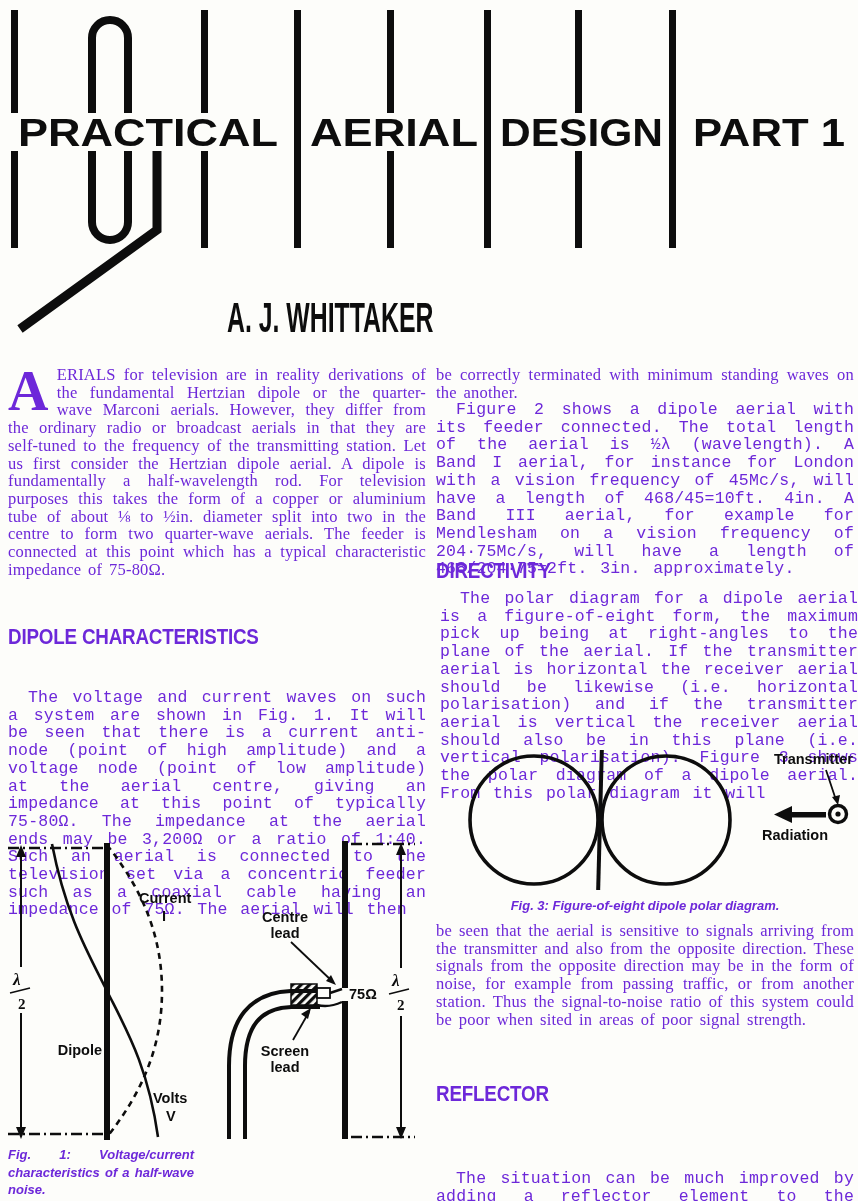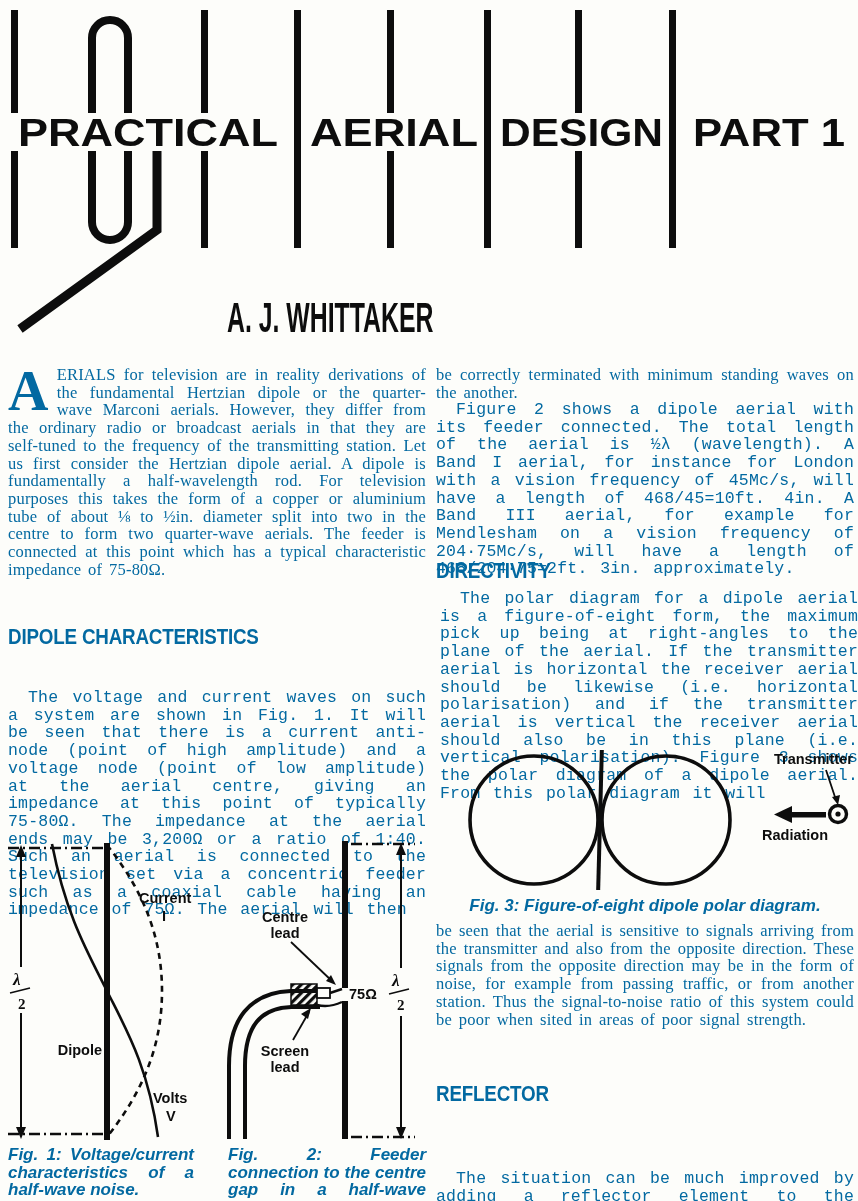--- a/index.html
+++ b/index.html
@@ -1,38 +1,38 @@
 <!DOCTYPE html>
 <html><head>
 <meta charset="utf-8">
 <style>
   html,body { margin:0; padding:0; background:#888; }
   .page {
     position:relative; width:858px; height:1201px; margin:0 auto;
-    background:#fdfdfa; color:#0369a1; overflow:hidden;
+    background:#fdfdfa; color:#6d28d9; overflow:hidden;
     font-family:"Liberation Serif", serif;
   }
   .abs { position:absolute; }
   p.body {
     margin:0; font-size:16.5px; line-height:17.7px;
     text-align:justify; letter-spacing:0.2px; word-spacing:2.5px;
   }
   p.indent { text-indent:20px;font-family:Liberation Mono, monospace; }
   .dropcap {
     float:left; font-size:56px; line-height:45px;
     padding:3px 8px 0 0; font-weight:bold;
   }
   h2.heading {
     margin:0; font-family:"Liberation Sans", sans-serif; font-weight:bold;
     font-size:20px; letter-spacing:-0.2px; white-space:nowrap;
     transform:scale(0.94,1.1); transform-origin:left bottom;
   }
   .caption {
     font-family:"Liberation Sans", sans-serif; font-weight:bold; font-style:italic;
-    font-size:17px; line-height:17.5px; text-align:justify;
+    font-size:13px; line-height:17.5px; text-align:justify;
   }
   .caption.center { text-align:center; }
   svg text {
     font-family:"Liberation Sans", sans-serif; font-weight:bold;
     fill:#0d0d0d;
   }
   svg .serifnum { font-family:"Liberation Serif", serif; font-weight:bold; }
 </style>
 </head>
 <body>
@@ -153,21 +153,20 @@
     <line x1="68" y1="202" x2="84" y2="174" stroke="#0d0d0d" stroke-width="1.8"></line>
     <polygon points="86,170 76,176 83,181" fill="#0d0d0d"></polygon>
 
     <rect x="160" y="130" width="32" height="48" fill="#fdfdfa"></rect>
     <text class="serifnum" x="167" y="148" font-size="17" font-style="italic">λ</text>
     <line x1="164" y1="156" x2="184" y2="151" stroke="#0d0d0d" stroke-width="1.5"></line>
     <text class="serifnum" x="172" y="172" font-size="15">2</text>
   </svg>
 
   <div class="caption abs" style="left:8px; top:1146px; width:186px">Fig. 1: Voltage/current characteristics of a half-wave noise.</div>
-  <div class="caption abs" style="left:228px; top:1146px; width:198px">Fig. 2: Feeder connection to the centre gap in a half-wave dipole.</div>
 
   <div class="abs" style="left:436px; top:366px; width:418px">
     <p class="body">be correctly terminated with minimum standing waves on the another.</p>
   </div>
   <div class="abs" style="left:436px; top:401px; width:418px">
     <p class="body indent">Figure 2 shows a dipole aerial with its feeder connected. The total length of the aerial is ½λ (wavelength). A Band I aerial, for instance for London with a vision frequency of 45Mc/s, will have a length of 468/45=10ft. 4in. A Band III aerial, for example for Mendlesham on a vision frequency of 204·75Mc/s, will have a length of 468/204·75=2ft. 3in. approximately.</p>
   </div>
 
   <h2 class="heading abs" style="left:436px; top:560px">DIRECTIVITY</h2>
 

